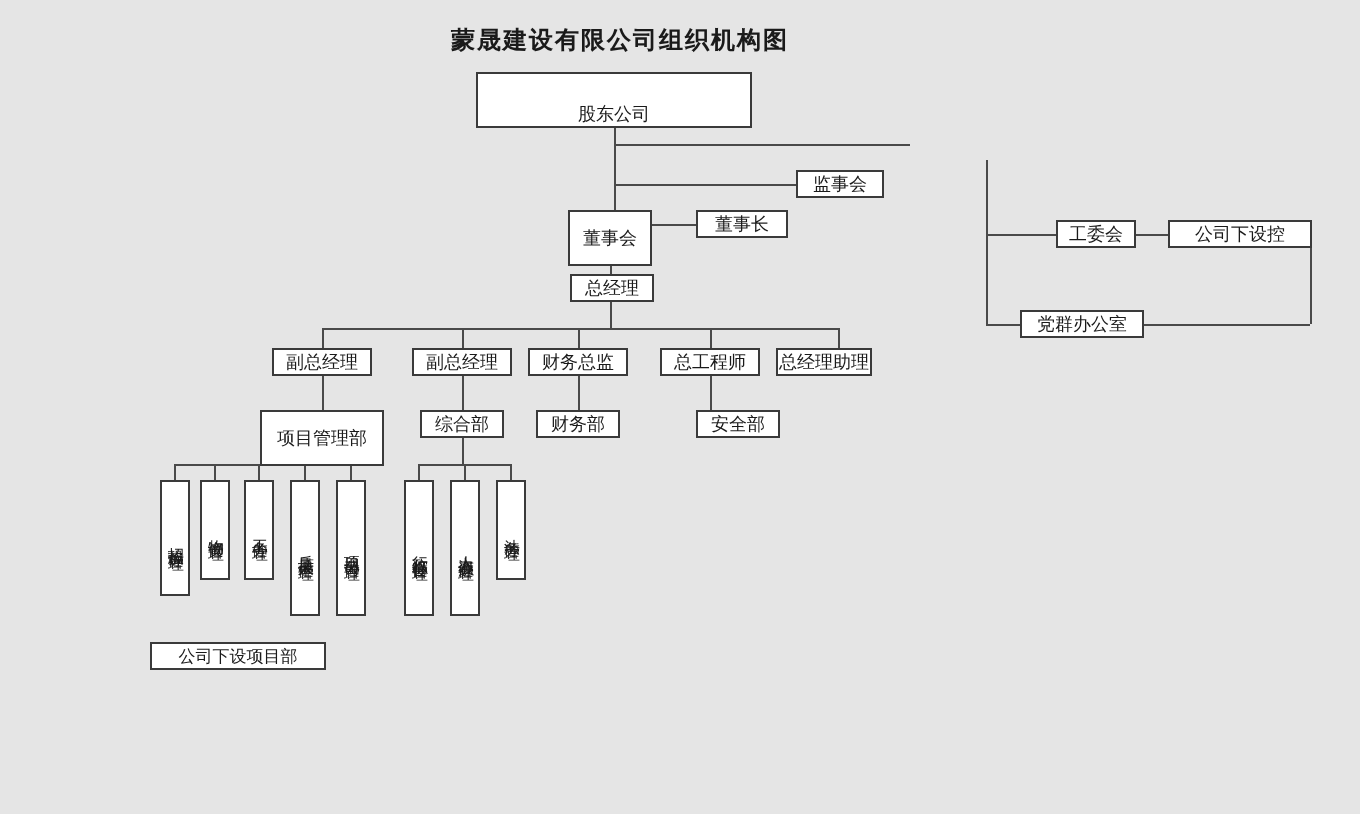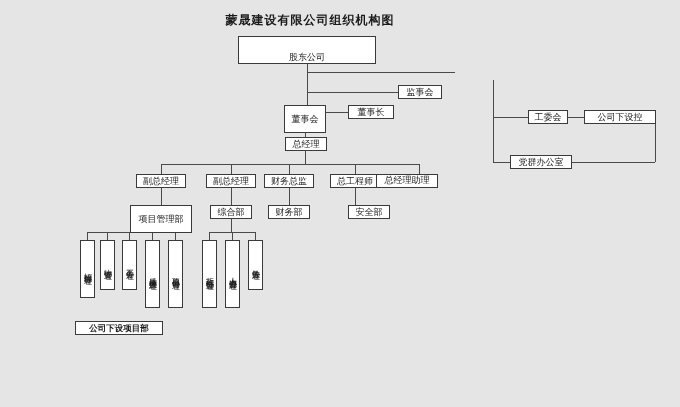--- a/index.html
+++ b/index.html
@@ -71,21 +71,21 @@
   <div class="box" style="left:348px;top:105px;width:46px;height:14px;">董事长</div>
   <div class="box" style="left:528px;top:110px;width:40px;height:14px;">工委会</div>
   <div class="box" style="left:584px;top:110px;width:72px;height:14px;">公司下设控</div>
   <div class="box" style="left:285px;top:137px;width:42px;height:14px;">总经理</div>
   <div class="box" style="left:510px;top:155px;width:62px;height:14px;">党群办公室</div>
 
   <div class="box" style="left:136px;top:174px;width:50px;height:14px;">副总经理</div>
   <div class="box" style="left:206px;top:174px;width:50px;height:14px;">副总经理</div>
   <div class="box" style="left:264px;top:174px;width:50px;height:14px;">财务总监</div>
   <div class="box" style="left:330px;top:174px;width:50px;height:14px;">总工程师</div>
-  <div class="box" style="left:376px;top:174px;width:62px;height:14px;font-family:Liberation Mono, monospace;">总经理助理</div>
+  <div class="box" style="left:388px;top:174px;width:48px;height:14px;">总经理助理</div>
 
   <div class="box" style="left:130px;top:205px;width:62px;height:28px;">项目管理部</div>
   <div class="box" style="left:210px;top:205px;width:42px;height:14px;">综合部</div>
   <div class="box" style="left:268px;top:205px;width:42px;height:14px;">财务部</div>
   <div class="box" style="left:336px;top:205px;width:42px;height:14px;margin-left:12px;">安全部</div>
 
   <div class="vbox" style="left:80px;top:240px;width:15px;height:58px;">
       <span>招投标管理</span>
     </div>
   <div class="vbox" style="left:100px;top:240px;width:15px;height:50px;">
@@ -103,15 +103,15 @@
   <div class="vbox" style="left:202px;top:240px;width:15px;height:68px;">
       <span>行政综合管理</span>
     </div>
   <div class="vbox" style="left:225px;top:240px;width:15px;height:68px;">
       <span>人力资源管理</span>
     </div>
   <div class="vbox" style="left:248px;top:240px;width:15px;height:50px;">
       <span>法务管理</span>
     </div>
 
-  <div class="box small" style="left:75px;top:321px;width:88px;height:14px;font-weight:bold;">公司下设项目部</div>
+  <div class="box small" style="left:75px;top:321px;width:88px;height:14px;">公司下设项目部</div>
 
 </div>
 
 </body></html>

